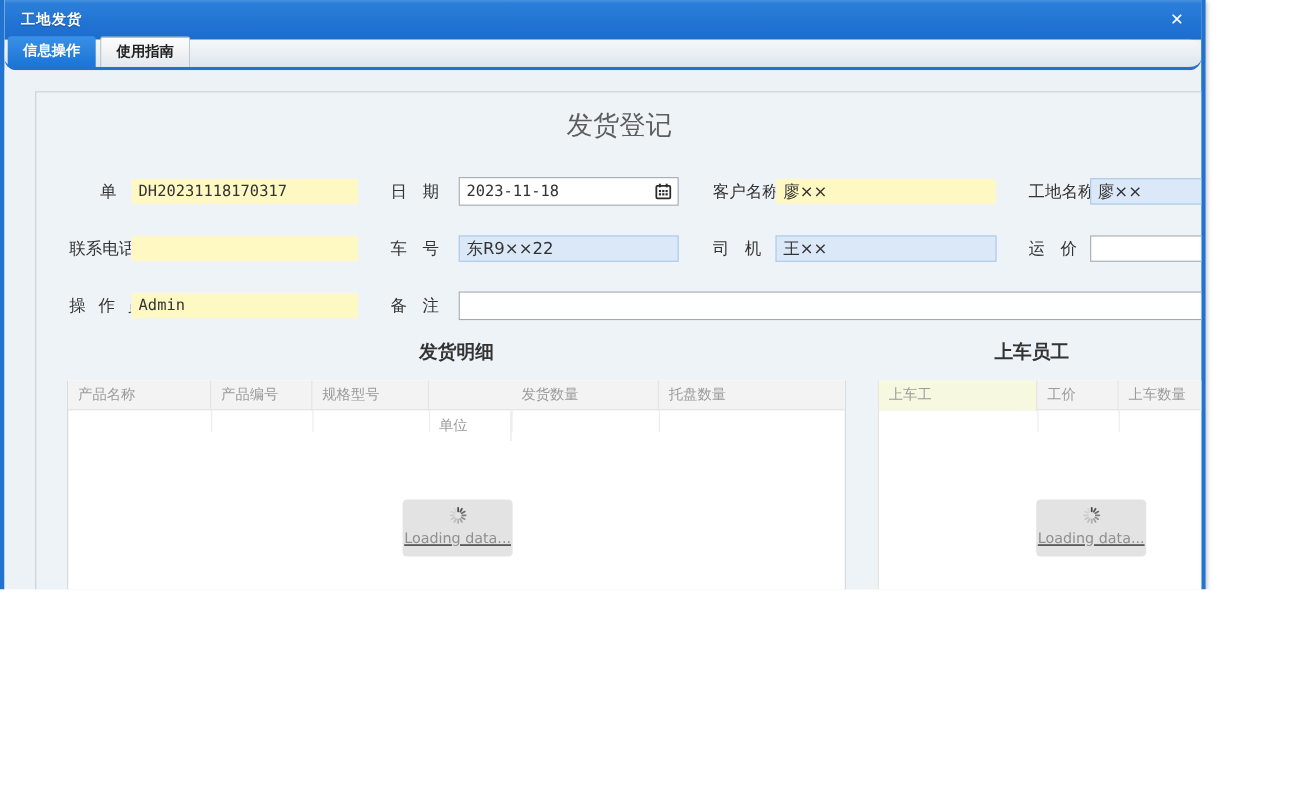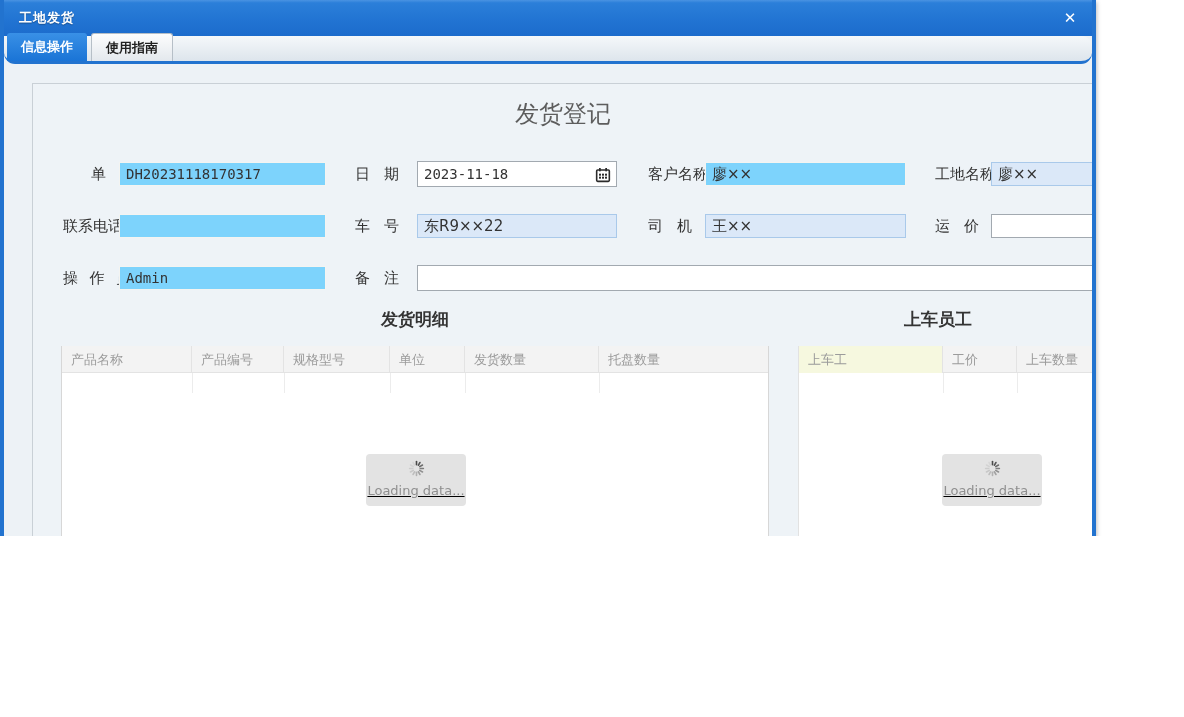--- a/index.html
+++ b/index.html
@@ -49,21 +49,21 @@
     border:1px solid #c9d0d6; background:#eef3f7;
   }
   .form-title {
     position:absolute; left:0; top:14px; width:1060px; text-align:center;
     font-size:24px; color:#5d5d5d;
   }
   .lbl { position:absolute; height:24px; line-height:24px; font-size:15px; color:#333; white-space:nowrap; }
   .lbl-j { text-align:justify; text-align-last:justify; }
   .w44 { width:44px; } .w52 { width:52px;margin-left:28px; } .w68 { width:68px; }
   .fld { position:absolute; height:24px; line-height:22px; font-size:15px; color:#333; padding:0 6px; white-space:nowrap; overflow:hidden; }
-  .fld-flat { background:#7dd3fc; border:1px solid #f4f4f1; }
+  .fld-flat { background:#fef9c3; border:1px solid #f4f4f1; }
   .fld-blue { background:#dbe8f8; border:1px solid #a9c9ea; }
   .fld-white { background:#ffffff; border:1px solid #a2a9b0; }
   .mono { font-family:"DejaVu Sans Mono","Liberation Mono",monospace; font-size:14px; }
   .cal-icon { position:absolute; right:5px; top:4px; width:16px; height:16px; cursor:pointer; }
 
   
   .tbl-title { position:absolute; font-size:17px; font-weight:bold; color:#333; text-align:center; }
   .tbl { position:absolute; top:262px; height:330px; background:#fff; }
   .tbl-detail { left:28px; width:708px; border-left:1px solid #d7d7d7; border-right:1px solid #d7d7d7; }
   .tbl-staff  { left:765px; width:390px; border-left:1px solid #e2e2e2; }
@@ -150,21 +150,21 @@
         <div class="fld fld-white" style="left:384px; top:181px; width:710px; height:26px;"></div>
 
         <div class="tbl-title" style="left:28px; top:224px; width:708px;">发货明细</div>
         <div class="tbl-title" style="left:765px; top:224px; width:280px;">上车员工</div>
 
         <div class="tbl tbl-detail">
           <div class="thead">
             <div class="th" style="width:130px;">产品名称</div>
             <div class="th" style="width:92px;">产品编号</div>
             <div class="th" style="width:106px;">规格型号</div>
-            <div class="th" style="width:75px;">单位</div>
+            <div class="th" style="width:75px;margin-top:28px;">单位</div>
             <div class="th" style="width:134px;">发货数量</div>
             <div class="th">托盘数量</div>
           </div>
           <div class="vstub" style="left:130px;"></div>
           <div class="vstub" style="left:222px;"></div>
           <div class="vstub" style="left:328px;"></div>
           <div class="vstub" style="left:403px;"></div>
           <div class="vstub" style="left:537px;"></div>
           <div class="loading-box" style="left:304px; top:108px;">
             <span class="spinner">

